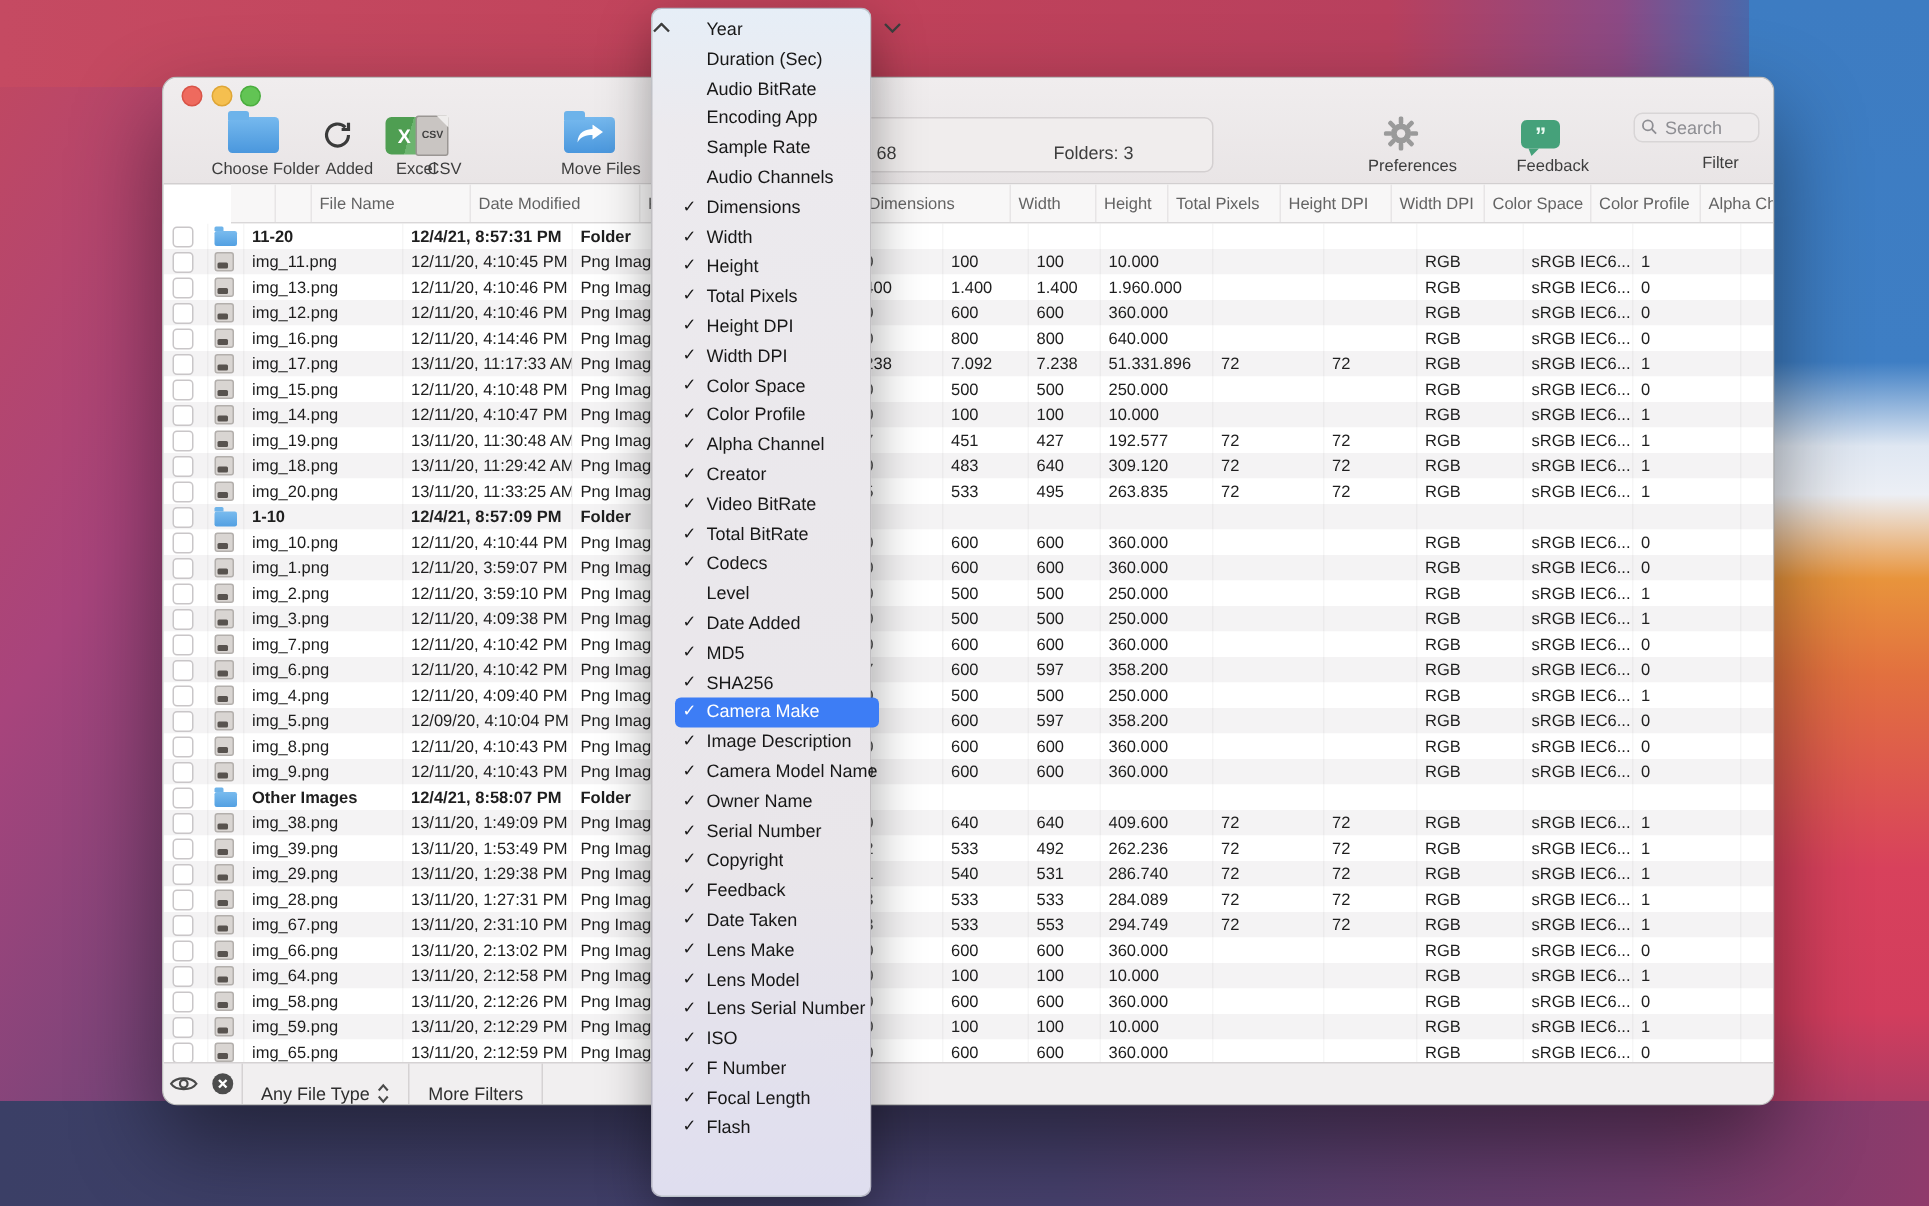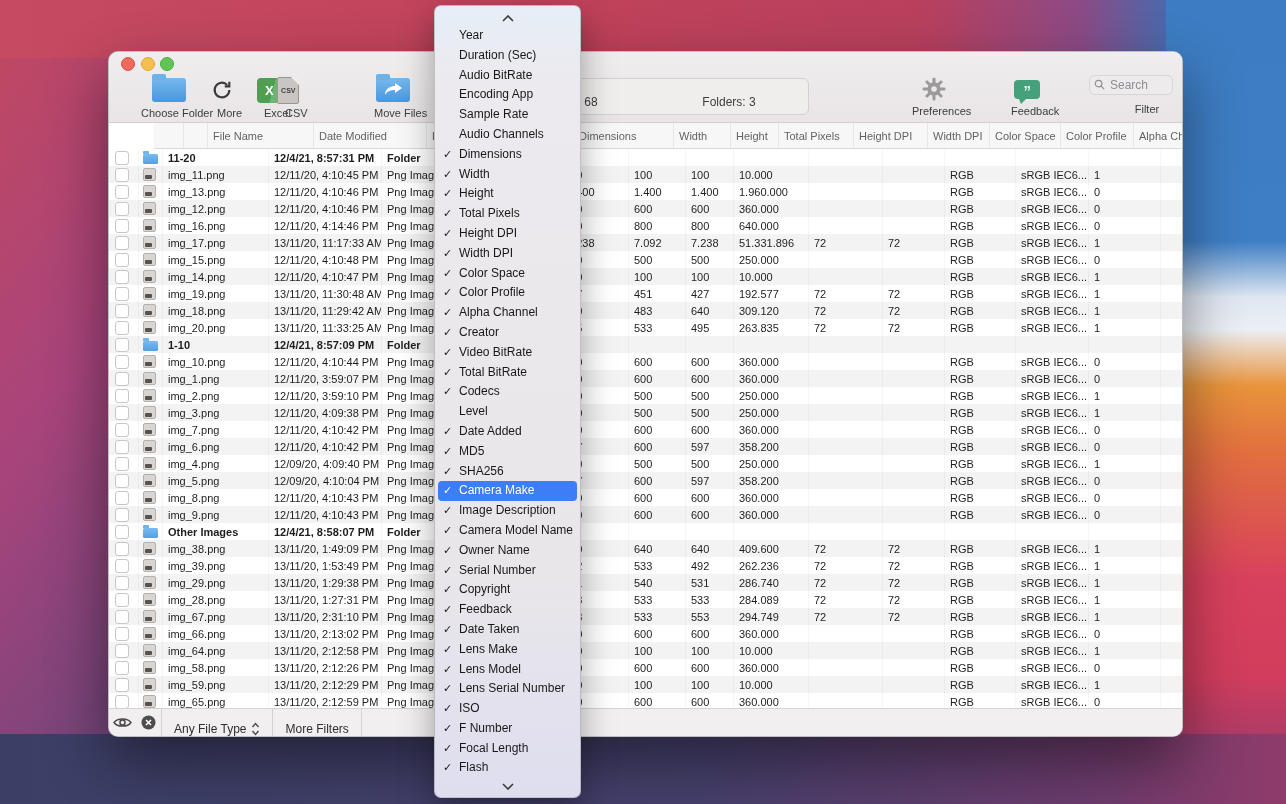--- a/index.html
+++ b/index.html
@@ -80,21 +80,21 @@
   #tfooter{position:absolute;left:0;bottom:0;width:1075px;height:28px;background:#f1eff0;border-top:1px solid #d5d2d3;
     box-sizing:border-box;display:flex;align-items:center;}
   .f-ico{display:flex;align-items:center;justify-content:center;width:26px;height:100%;}
   .f-sep{width:1px;height:100%;background:#d5d2d3;}
   .f-item{display:flex;align-items:center;gap:5px;padding:0 12px;height:100%;font-size:12px;color:#2f2f2f;white-space:nowrap;margin-top:12px;}
 
   
   #menu{position:absolute;left:434px;top:5px;width:147px;height:793px;z-index:50;border-radius:7px;
     background:linear-gradient(180deg,#e6eef7 0%,#eceaee 10%,#e9e6ea 72%,#dfdeef 100%);
     border:1px solid rgba(0,0,0,.18);box-sizing:border-box;box-shadow:0 12px 34px rgba(0,0,0,.35);
-    display:flex;flex-direction:column;padding:4px 0;}
+    display:flex;flex-direction:row;padding:4px 0;}
   .m-chevron{height:16px;display:flex;align-items:center;justify-content:center;flex:none;}
   #menu-items{flex:none;}
   .mitem{height:19.8px;line-height:19.8px;font-size:12px;color:#181818;display:flex;align-items:center;
     padding:0 4px;box-sizing:border-box;}
   .mitem .chk{width:16px;flex:none;text-align:left;padding-left:4px;font-size:11px;}
   .mitem .mlabel{white-space:nowrap;overflow:hidden;}
   .mitem.sel{background:#3d7df5;border-radius:4px;color:#ffffff;margin:0 3px;padding:0 1px;}
 </style>
 </head>
 <body>
@@ -116,21 +116,21 @@
       <div class="tb-label">Choose Folder</div>
     </div>
 
     <div class="tb-item" style="left:92px;">
       <div class="ico-box">
         <svg width="22" height="22" viewBox="0 0 24 24">
             <path d="M20 12a8 8 0 1 1-2.3-5.6" fill="none" stroke="#3a3a3a" stroke-width="2.3"></path>
             <path d="M20 3v5h-5" fill="none" stroke="#3a3a3a" stroke-width="2.3"></path>
           </svg>
       </div>
-      <div class="tb-label">More</div>
+      <div class="tb-label">Added</div>
     </div>
 
     <div class="tb-item" style="left:139px;">
       <div class="ico-box">
           <div class="excel-ico">X</div>
         </div>
       <div class="tb-label">Excel</div>
     </div>
 
     <div class="tb-item" style="left:160px;text-align:right;">
@@ -592,21 +592,21 @@
         <div class="tcell"></div>
       </div>
       <div class="trow">
         <div class="cellcenter">
           <div class="cb" style="margin-left: 2px;"></div>
         </div>
         <div class="cellcenter">
           <div class="file-ico"></div>
         </div>
         <div class="tcell b">img_4.png</div>
-        <div class="tcell b">12/09/20, 4:09:40 PM</div>
+        <div class="tcell b">12/11/20, 4:09:40 PM</div>
         <div class="tcell b">Png Image</div>
         <div class="tcell">500 x 500</div>
         <div class="tcell">500</div>
         <div class="tcell">500</div>
         <div class="tcell">250.000</div>
         <div class="tcell"></div>
         <div class="tcell"></div>
         <div class="tcell">RGB</div>
         <div class="tcell">sRGB IEC6...</div>
         <div class="tcell">1</div>

